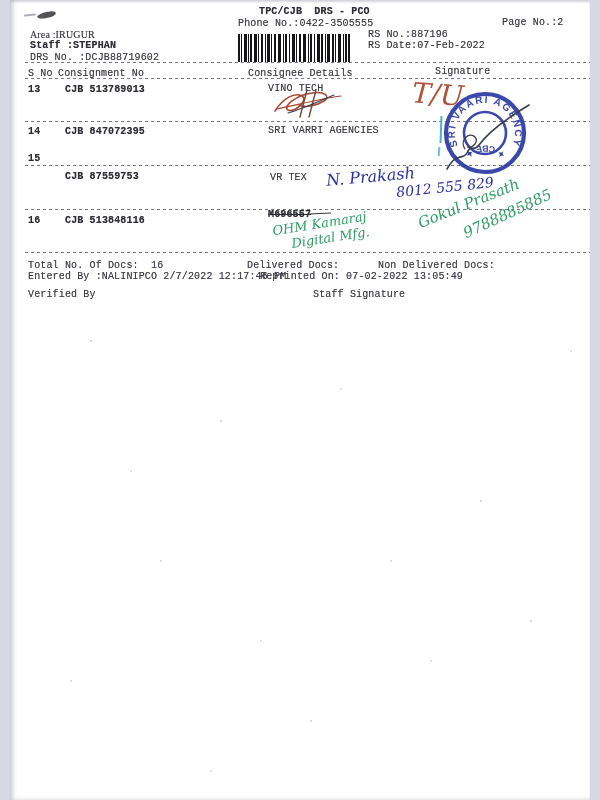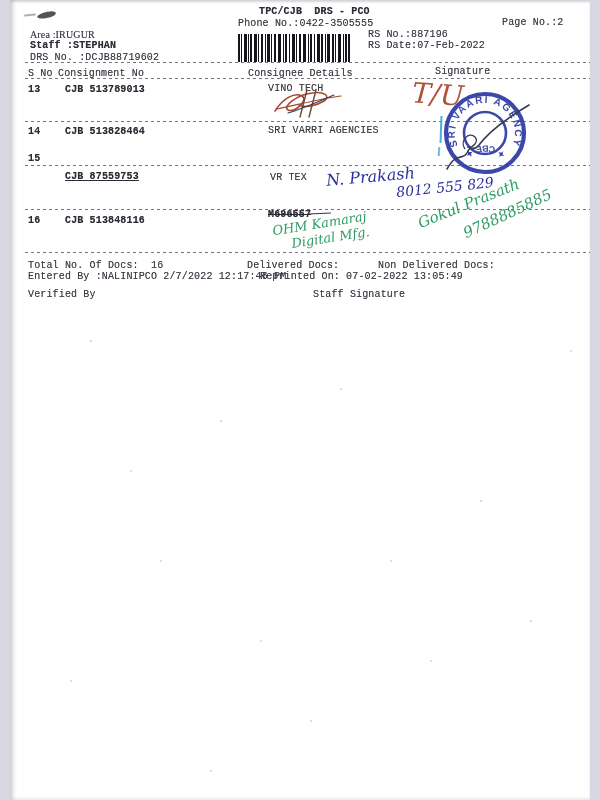--- a/index.html
+++ b/index.html
@@ -102,25 +102,25 @@
   <span class="t" style="left:18px;top:68px;">S No</span>
   <span class="t" style="left:48px;top:68px;">Consignment No</span>
   <span class="t" style="left:238px;top:68px;">Consignee Details</span>
   <span class="t" style="left:425px;top:66px;">Signature</span>
 
   <span class="t tb" style="left:18px;top:84px;">13</span>
   <span class="t tb" style="left:55px;top:84px;">CJB 513789013</span>
   <span class="t" style="left:258px;top:83px;">VINO TECH</span>
 
   <span class="t tb" style="left:18px;top:126px;">14</span>
-  <span class="t tb" style="left:55px;top:126px;">CJB 513828464</span>
+  <span class="t tb" style="left:55px;top:126px;">CJB 847072395</span>
   <span class="t" style="left:258px;top:125px;">SRI VARRI AGENCIES</span>
 
   <span class="t tb" style="left:18px;top:153px;">15</span>
-  <span class="t tb" style="left:55px;top:171px;text-decoration:underline;">CJB 87559753</span>
+  <span class="t tb" style="left:55px;top:171px;">CJB 87559753</span>
   <span class="t" style="left:260px;top:172px;">VR TEX</span>
 
   <span class="t tb" style="left:18px;top:215px;">16</span>
   <span class="t tb" style="left:55px;top:215px;">CJB 513848116</span>
   <span class="t tb strike" style="left:258px;top:209px;">M696557</span>
   <div class="strike-ext" style="left:299px;top:213px;width:22px;"></div>
 
   <svg style="position:absolute;left:258px;top:88px;" width="80" height="32" viewBox="0 0 80 32">
     <g fill="none" stroke-linecap="round">
       <path d="M7,23 C15,10 27,4 34,8 C41,12 27,25 20,22 C14,19 28,7 44,5 C56,3 63,8 56,13 C48,18 37,20 31,17" stroke="#a5462e" stroke-width="1.6"></path>

